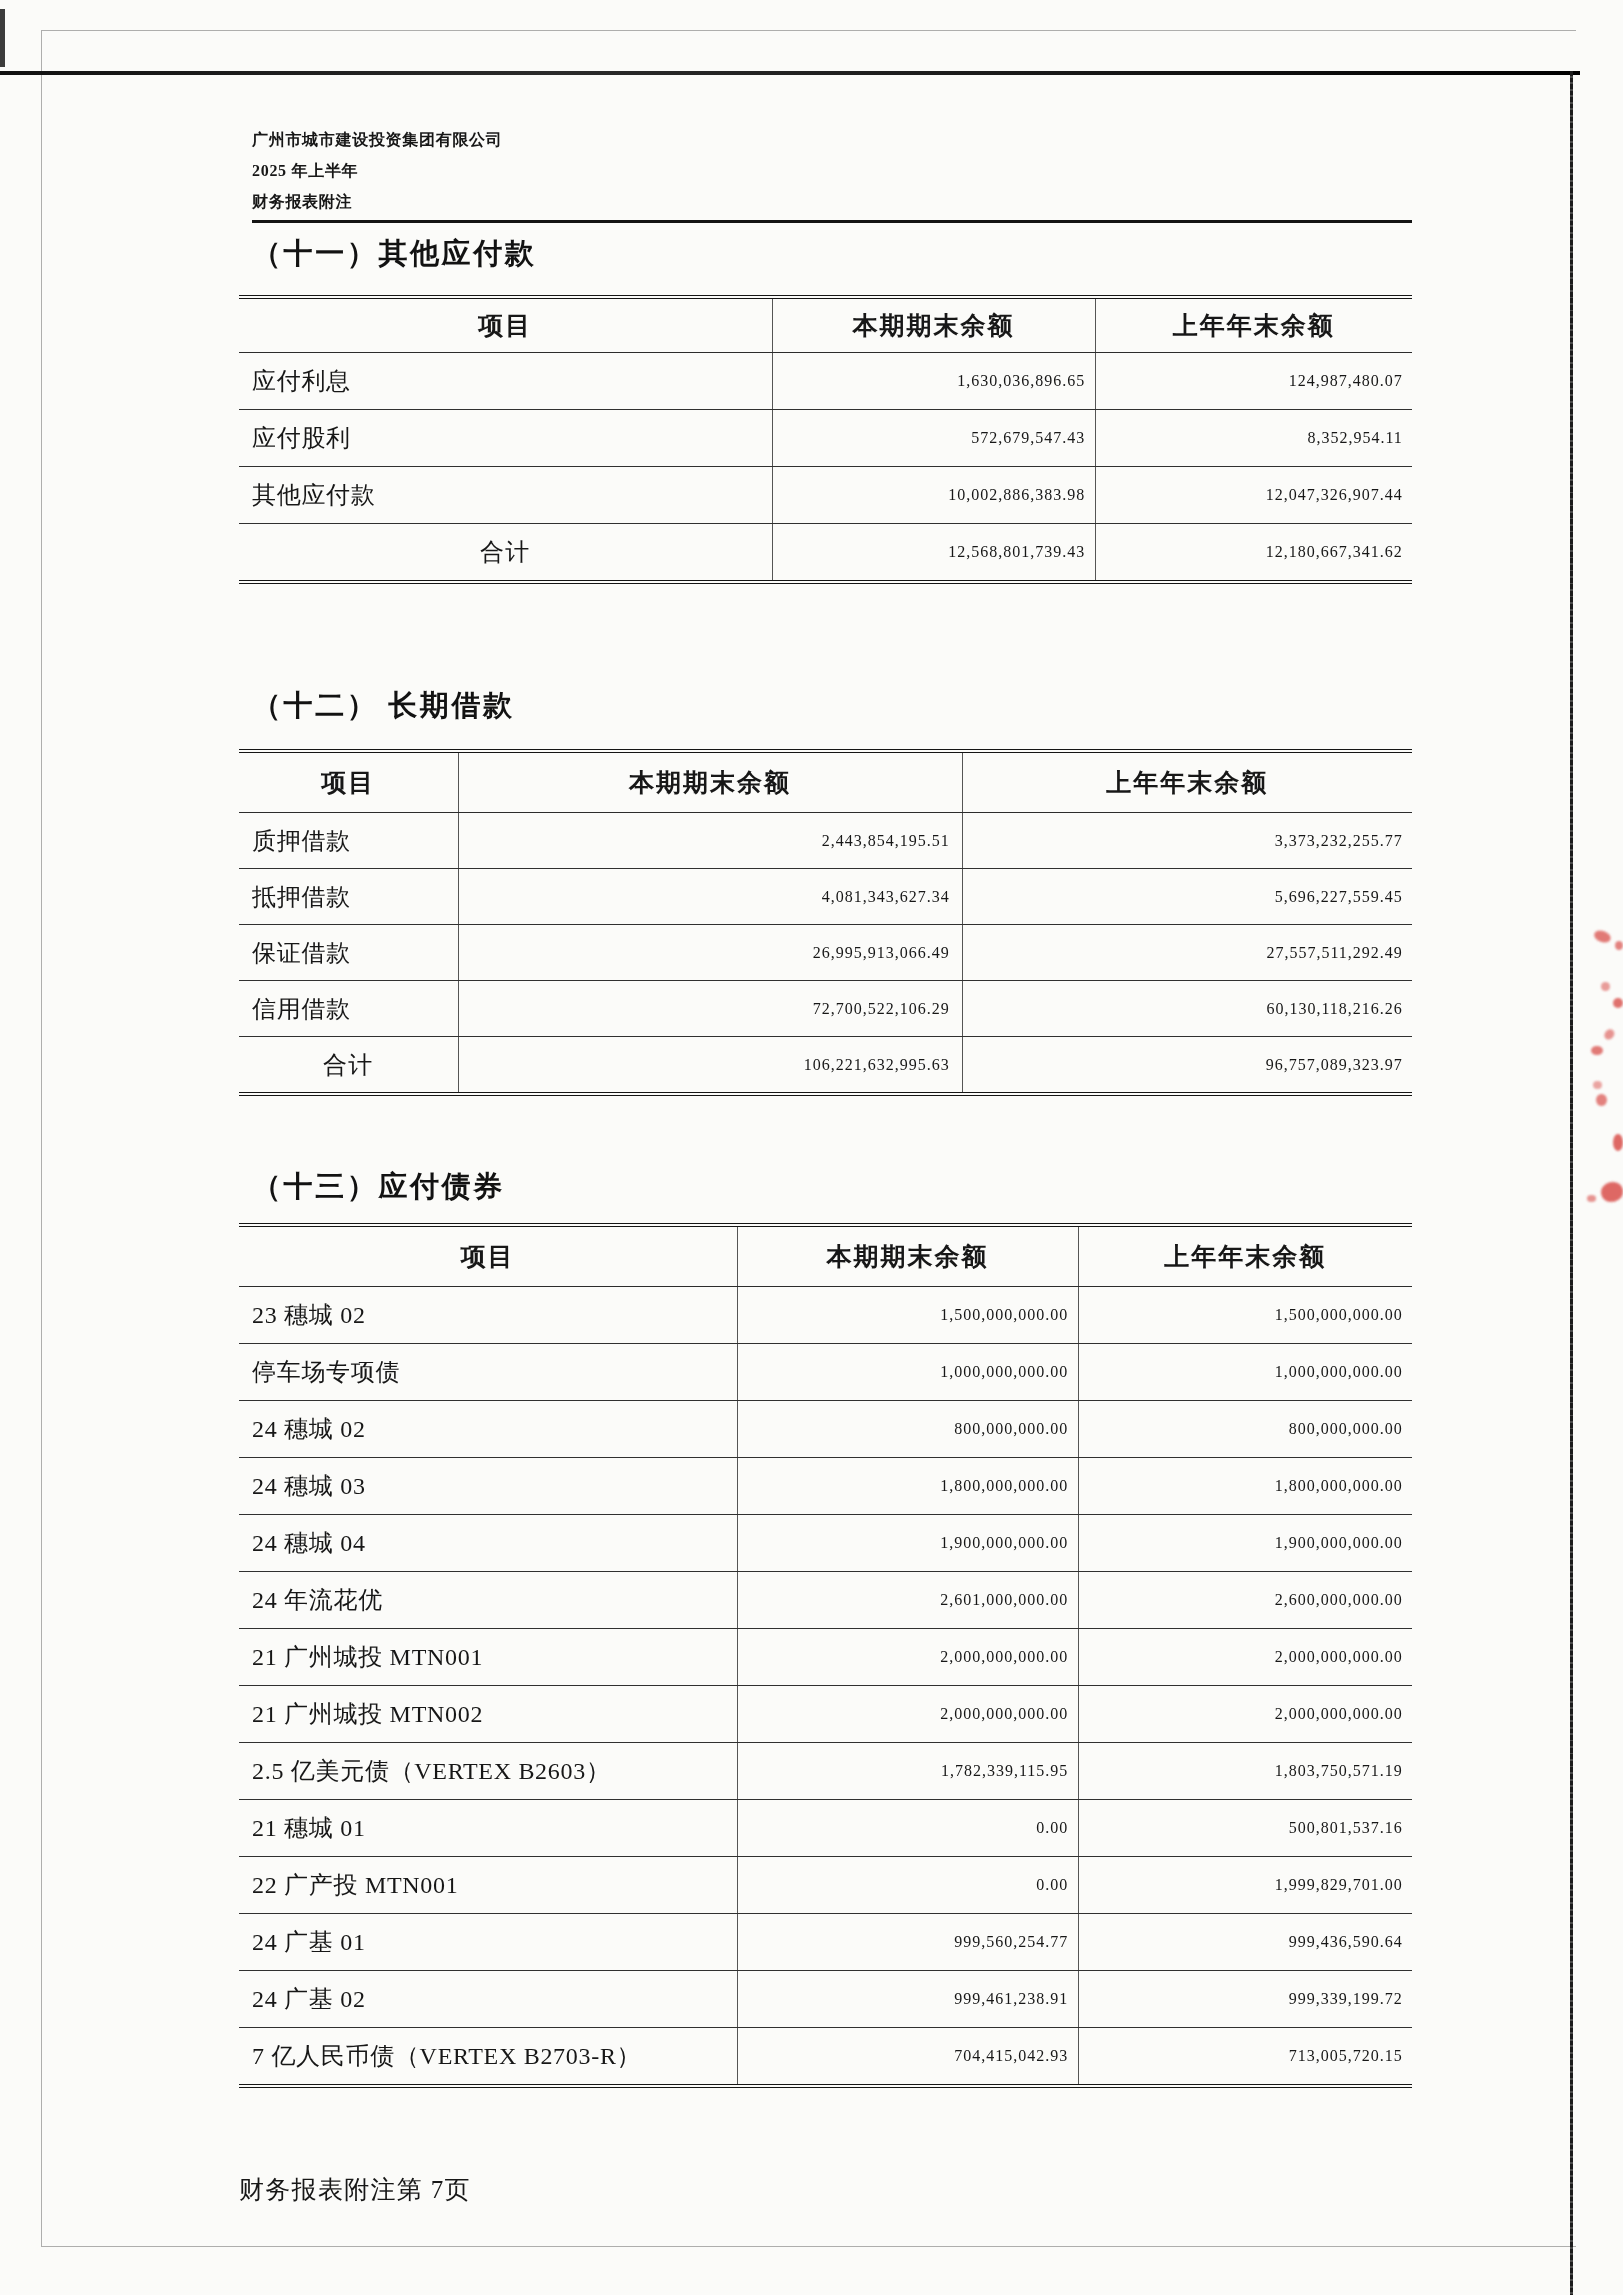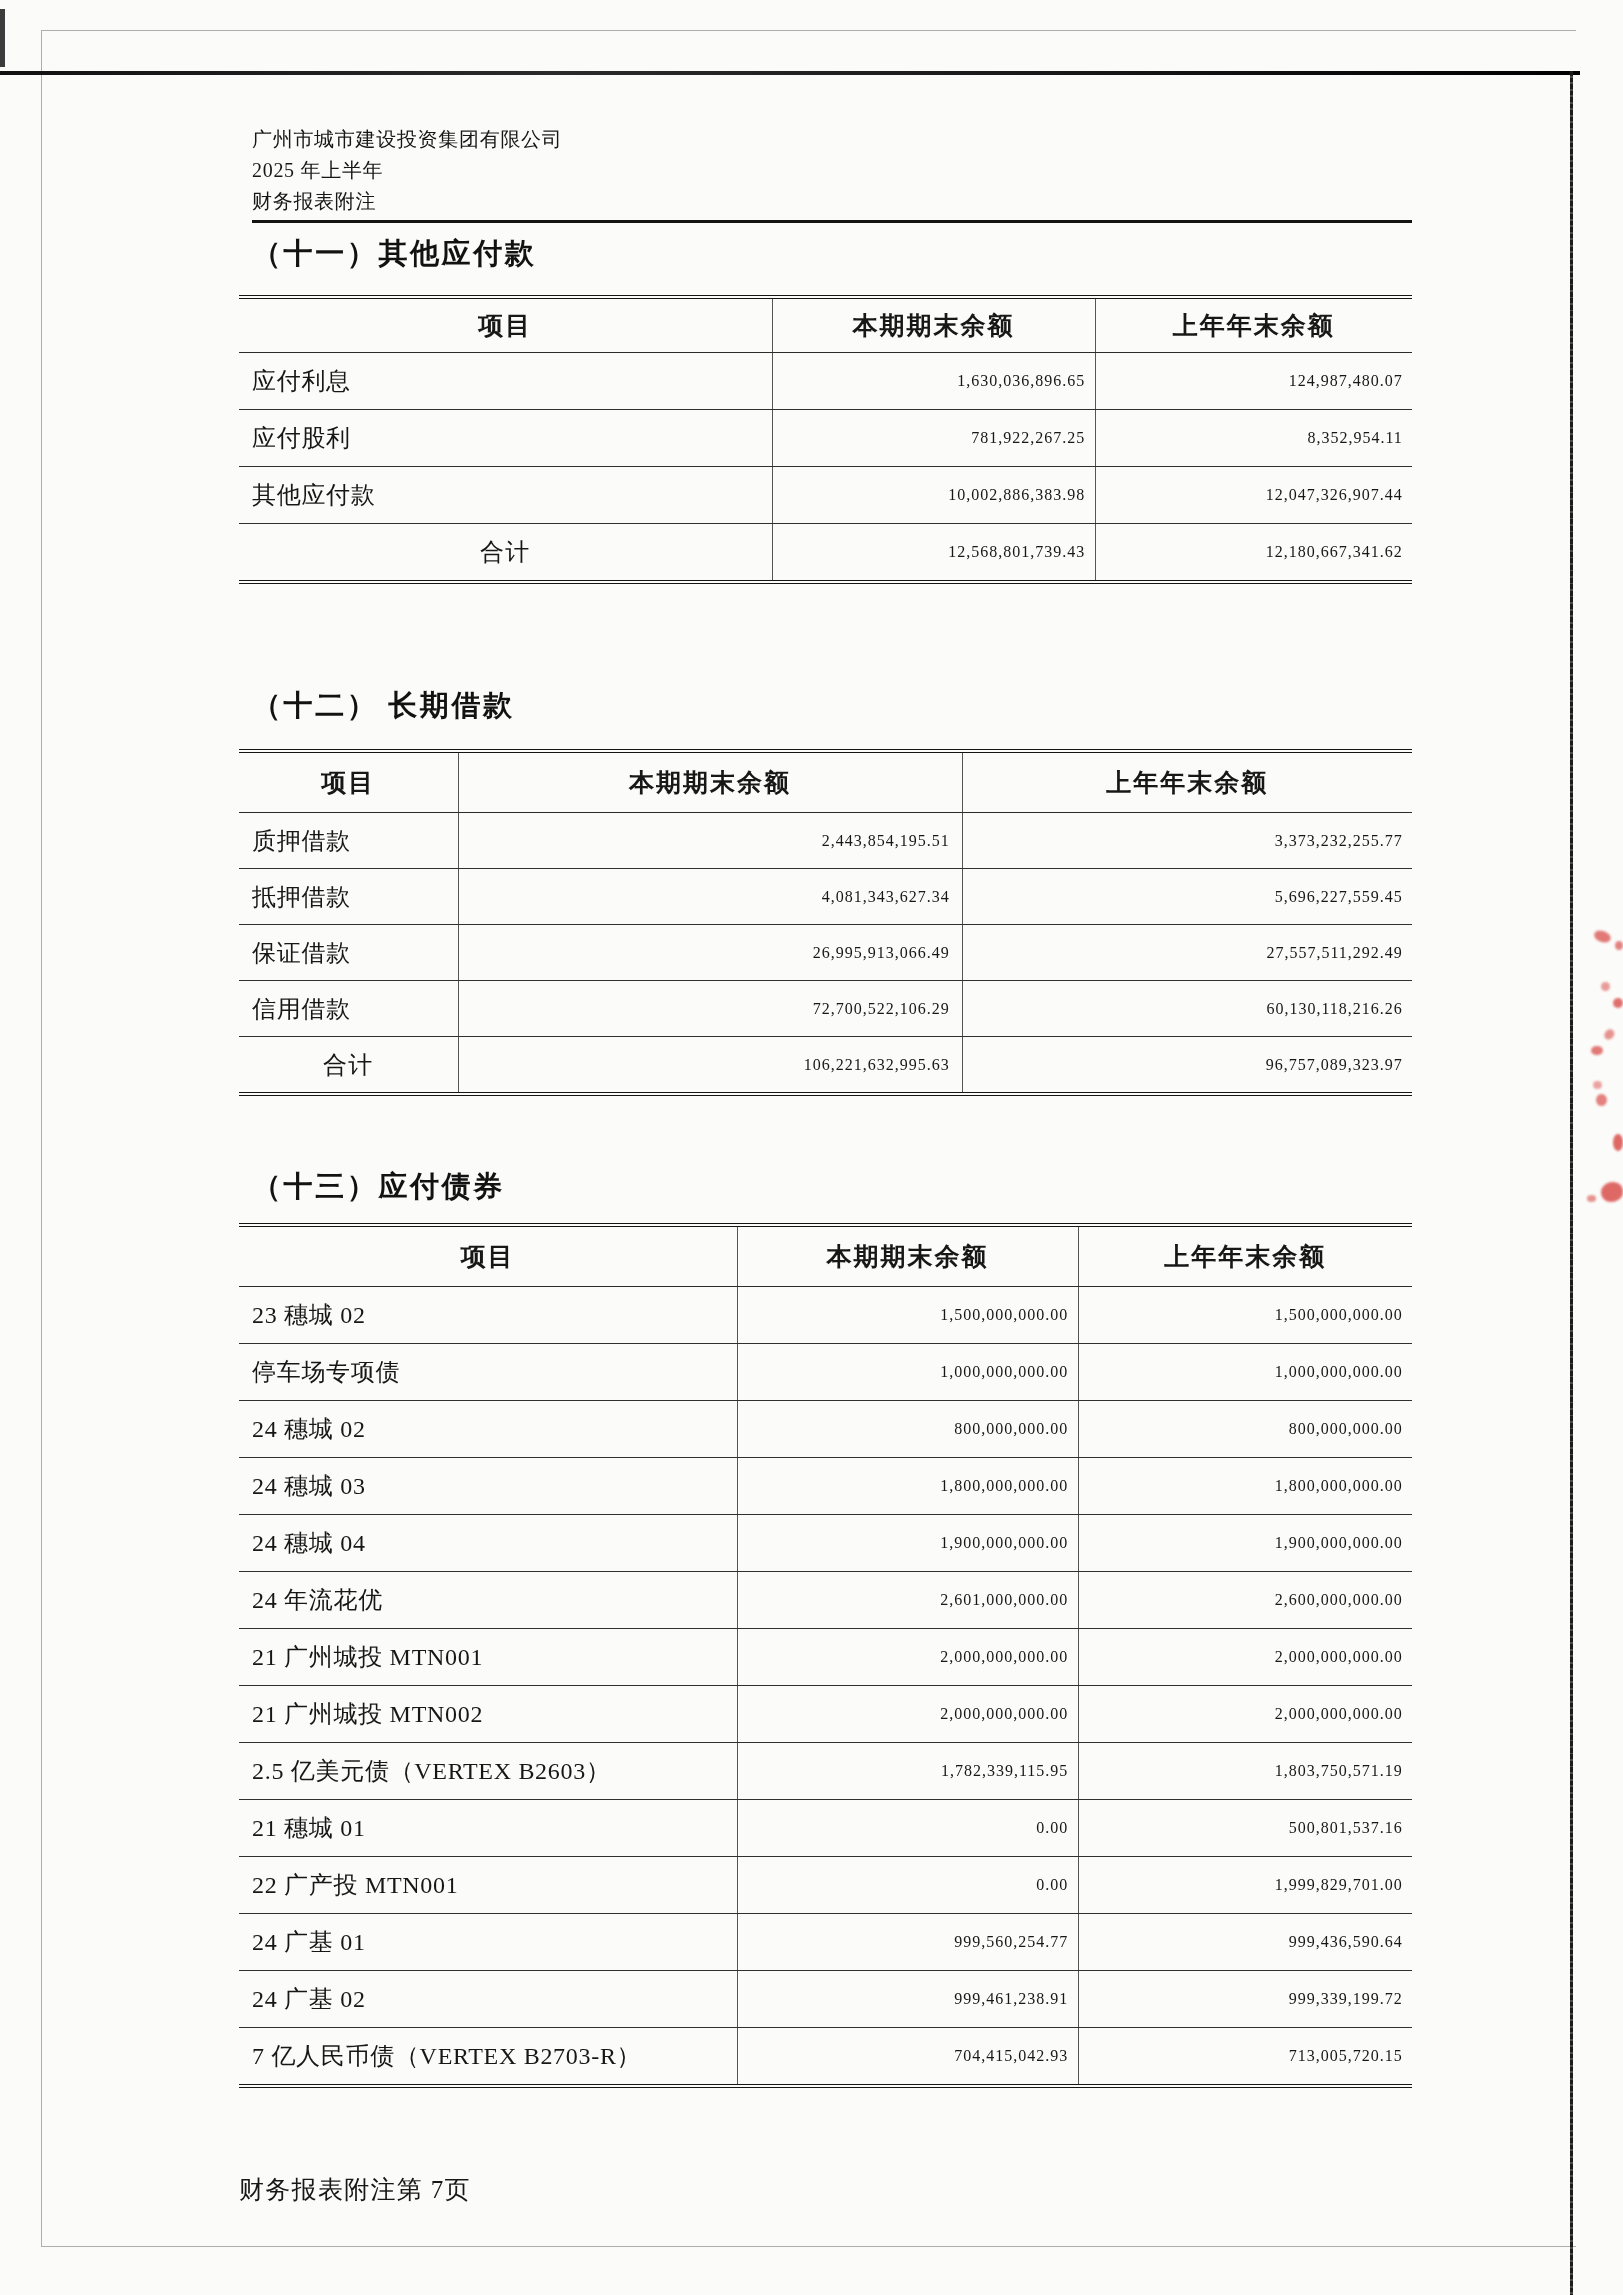--- a/index.html
+++ b/index.html
@@ -34,21 +34,21 @@
   .sd5{left:1605px;top:1029px;width:9.2px;height:10.5px;opacity:.6;transform:rotate(40deg);}
   .sd6{left:1591px;top:1046px;width:11.8px;height:9.2px;opacity:.75;}
   .sd7{left:1593px;top:1081px;width:8.5px;height:7.9px;opacity:.5;}
   .sd8{left:1596px;top:1094px;width:10.5px;height:11.8px;opacity:.7;}
   .sd9{left:1613px;top:1134px;width:9.8px;height:17px;opacity:.85;}
   .sd10{left:1601px;top:1182px;width:22px;height:19.6px;opacity:.85;transform:rotate(-15deg);}
   .sd11{left:1587px;top:1195px;width:9.2px;height:6.5px;opacity:.6;}
 
   
   .hdr{position:absolute;left:252px;top:124px;}
-  .hdr-line{display:block;font-size:20px;line-height:31px;letter-spacing:0.7px;}
+  .hdr-line{display:block;font-size:16px;line-height:31px;letter-spacing:0.7px;font-weight:bold;}
   .hdr-rule{position:absolute;left:252px;top:220px;width:1160px;height:2.6px;background:#141414;}
 
   
   .sec-h{
     position:absolute;left:252px;margin:0;
     font-size:29px;line-height:33px;font-weight:700;letter-spacing:2.6px;color:#121212;
   }
   .sec-h.h1{top:237px;}
   .sec-h.h2{top:689px;}
   .sec-h.h3{top:1170px;}
@@ -133,21 +133,21 @@
       </tr>
     </thead>
     <tbody>
       <tr>
         <td class="item">应付利息</td>
         <td class="num">1,630,036,896.65</td>
         <td class="num">124,987,480.07</td>
       </tr>
       <tr>
         <td class="item">应付股利</td>
-        <td class="num">781,922,267.25</td>
+        <td class="num">572,679,547.43</td>
         <td class="num">8,352,954.11</td>
       </tr>
       <tr>
         <td class="item">其他应付款</td>
         <td class="num">10,002,886,383.98</td>
         <td class="num">12,047,326,907.44</td>
       </tr>
       <tr class="total">
         <td class="item">合计</td>
         <td class="num">12,568,801,739.43</td>

